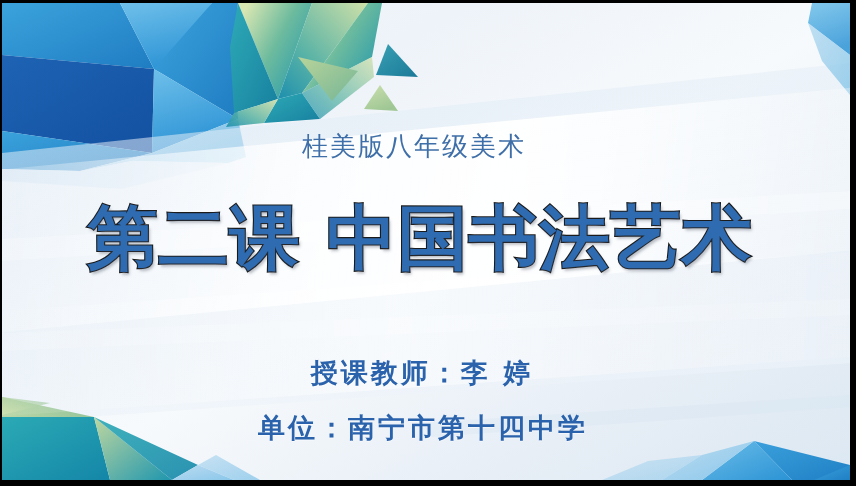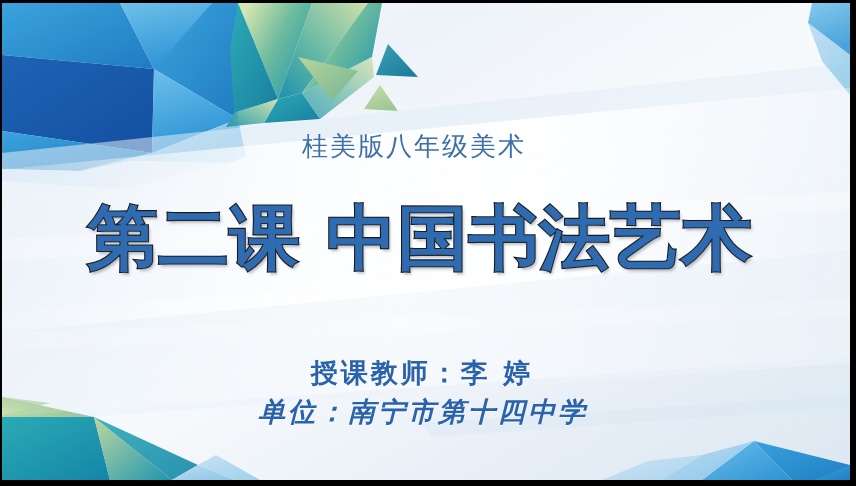--- a/index.html
+++ b/index.html
@@ -84,21 +84,21 @@
     text-align:center;
     font-size:27px;
     font-weight:700;
     letter-spacing:3px;
     color:#2a62ab;
     font-family:"DejaVu Serif","Liberation Serif",serif;
     white-space:nowrap;
     text-shadow:0 1px 1px rgba(255,255,255,.6);
   }
   #presenter-line{top:352px;transform:translateX(-4px);}
-  #org-line{top:391px;transform:translateX(-3px);font-style:italic;}
+  #org-line{top:407px;transform:translateX(-3px);}
 </style>
 </head>
 <body>
 
 <div id="slide">
 
   <div id="canvas">
 
     <svg class="deco" viewBox="0 0 848 477" preserveAspectRatio="none">
       <defs>

